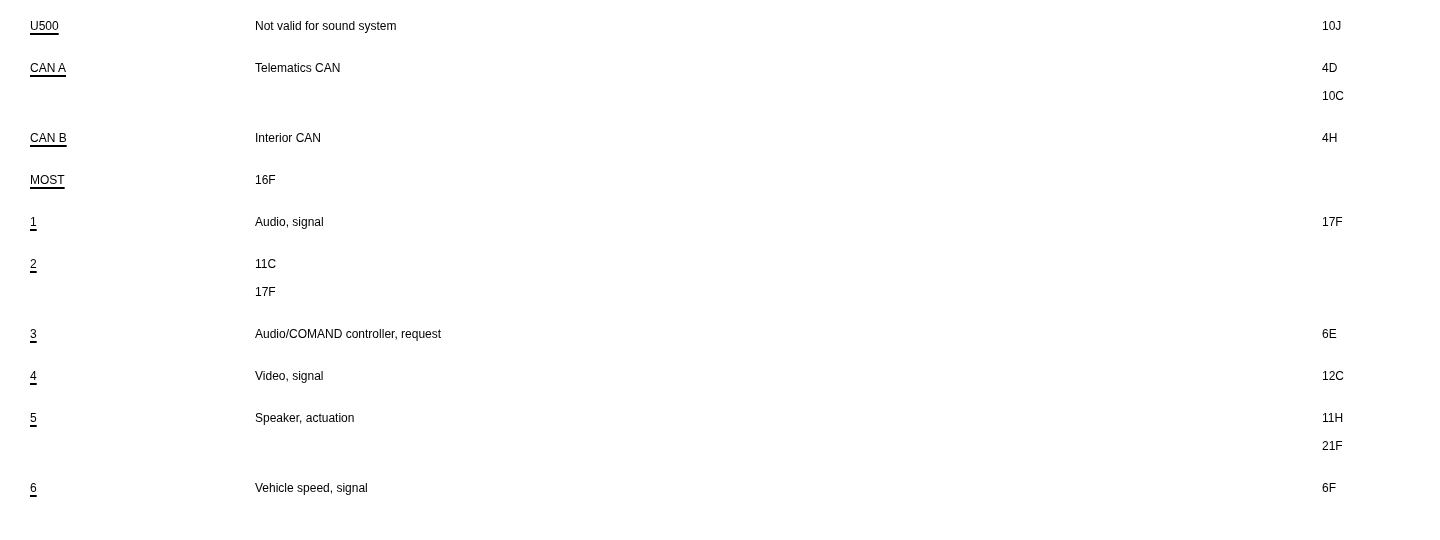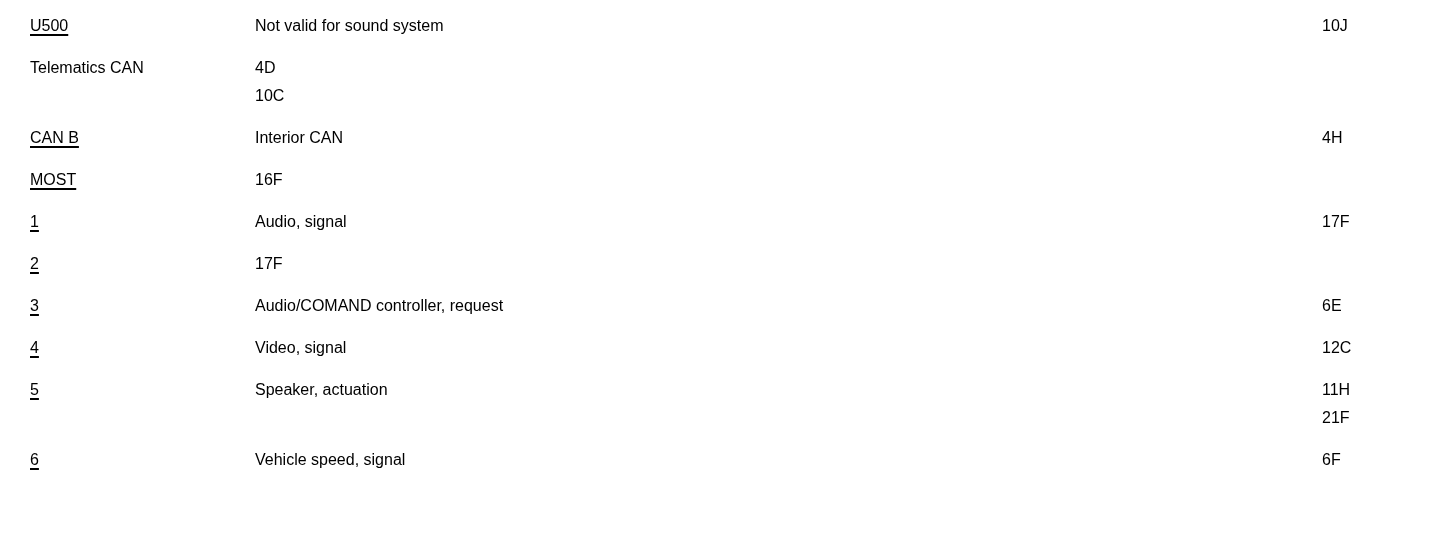--- a/index.html
+++ b/index.html
@@ -9,21 +9,21 @@
   }
   .page {
     position: relative;
     width: 1440px;
     height: 540px;
     background: #ffffff;
     overflow: hidden;
     box-sizing: border-box;
     padding: 12px 0 0 30px;
     font-family: "Liberation Sans", sans-serif;
-    font-size: 16px;
+    font-size: 12px;
     line-height: 28px;
     color: #000000;
   }
   .legend-table {
     display: block;
   }
   .legend-row {
     display: grid;
     grid-template-columns: 225px 1067px auto;
     align-items: start;
@@ -49,20 +49,21 @@
   <div class="legend-table">
   <div class="legend-row">
     <div class="code">U500</div>
     <div class="description">Not valid for sound system</div>
     <div class="refs">
           <div>10J</div>
         </div>
   </div>
 
   <div class="legend-row">
+    <div class="code">CAN A</div>
     <div class="description">Telematics CAN</div>
     <div class="refs">
           <div>4D</div>
           <div>10C</div>
         </div>
   </div>
 
   <div class="legend-row">
     <div class="code">CAN B</div>
     <div class="description">Interior CAN</div>
@@ -82,20 +83,21 @@
     <div class="code">1</div>
     <div class="description">Audio, signal</div>
     <div class="refs">
           <div>17F</div>
         </div>
   </div>
 
   <div class="legend-row">
     <div class="code">2</div>
     <div class="refs">
+          <div>11C</div>
           <div>17F</div>
         </div>
   </div>
 
   <div class="legend-row">
     <div class="code">3</div>
     <div class="description">Audio/COMAND controller, request</div>
     <div class="refs">
           <div>6E</div>
         </div>

